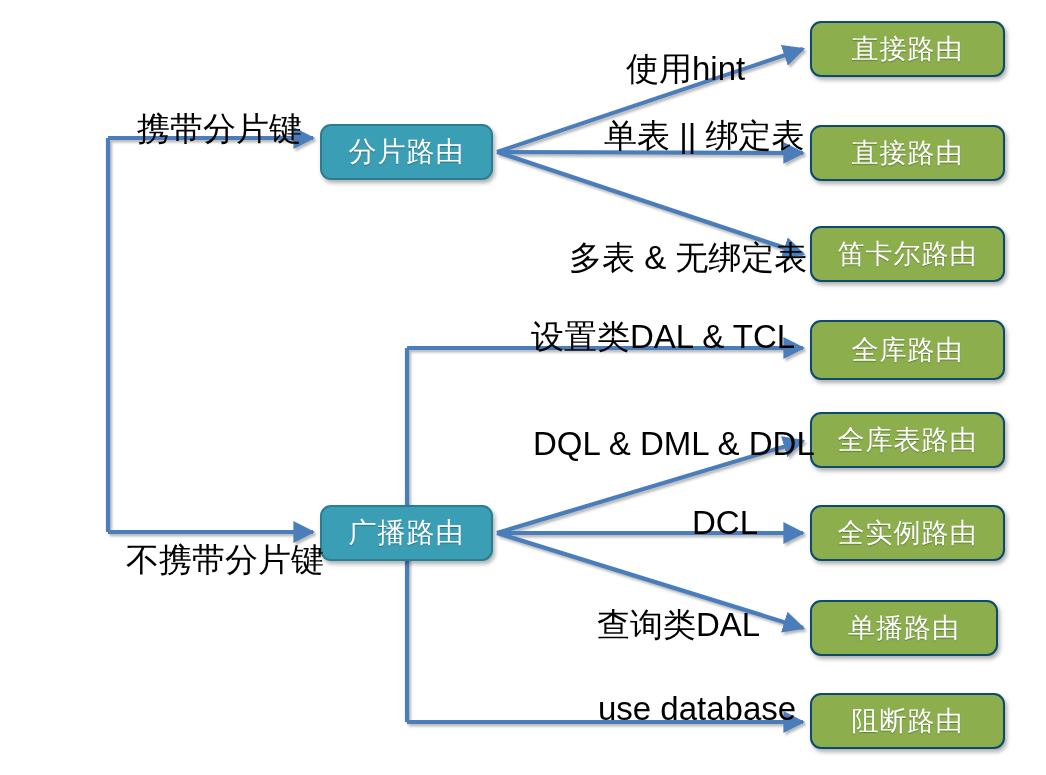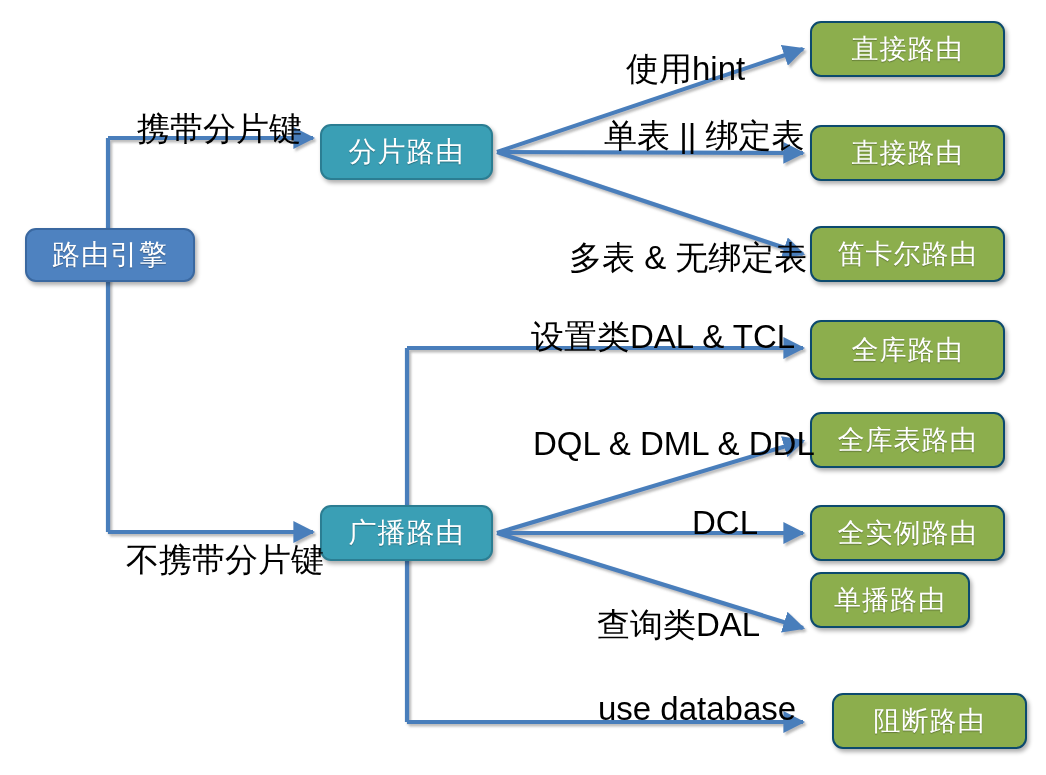--- a/index.html
+++ b/index.html
@@ -96,23 +96,20 @@
       <path d="M 407 348 L 803 348" marker-end="url(#arrow)"></path>
 
       <path d="M 407 722 L 803 722" marker-end="url(#arrow)"></path>
 
       <path d="M 497 533 L 803 441" marker-end="url(#arrow)"></path>
       <path d="M 497 533 L 803 533" marker-end="url(#arrow)"></path>
       <path d="M 497 533 L 803 628" marker-end="url(#arrow)"></path>
     </g>
   </svg>
 
-  <div class="node node-root" style="left:25px; top:228px; width:170px; height:54px;">
-    <span>路由引擎</span>
-  </div>
 
   <div class="node node-mid" style="left:320px; top:124px; width:173px; height:56px;">
     <span>分片路由</span>
   </div>
 
   <div class="node node-mid" style="left:320px; top:505px; width:173px; height:56px;">
     <span>广播路由</span>
   </div>
 
   <div class="node node-leaf" style="left:810px; top:21px; width:195px; height:56px;">
@@ -132,25 +129,25 @@
   </div>
 
   <div class="node node-leaf" style="left:810px; top:412px; width:195px; height:56px;">
     <span>全库表路由</span>
   </div>
 
   <div class="node node-leaf" style="left:810px; top:505px; width:195px; height:56px;">
     <span>全实例路由</span>
   </div>
 
-  <div class="node node-leaf" style="left:810px; top:572px; width:160px; height:56px;">
+  <div class="node node-leaf" style="left:810px; top:600px; width:188px; height:56px;">
     <span>单播路由</span>
   </div>
 
-  <div class="node node-leaf" style="left:832px; top:693px; width:195px; height:56px;">
+  <div class="node node-leaf" style="left:810px; top:693px; width:195px; height:56px;">
     <span>阻断路由</span>
   </div>
 
   <div class="edge-label" style="left:137px; top:112px;">携带分片键</div>
 
   <div class="edge-label" style="left:126px; top:543px;">不携带分片键</div>
 
   <div class="edge-label" style="left:626px; top:52px;">使用hint</div>
 
   <div class="edge-label" style="left:604px; top:119px;">单表 || 绑定表</div>

